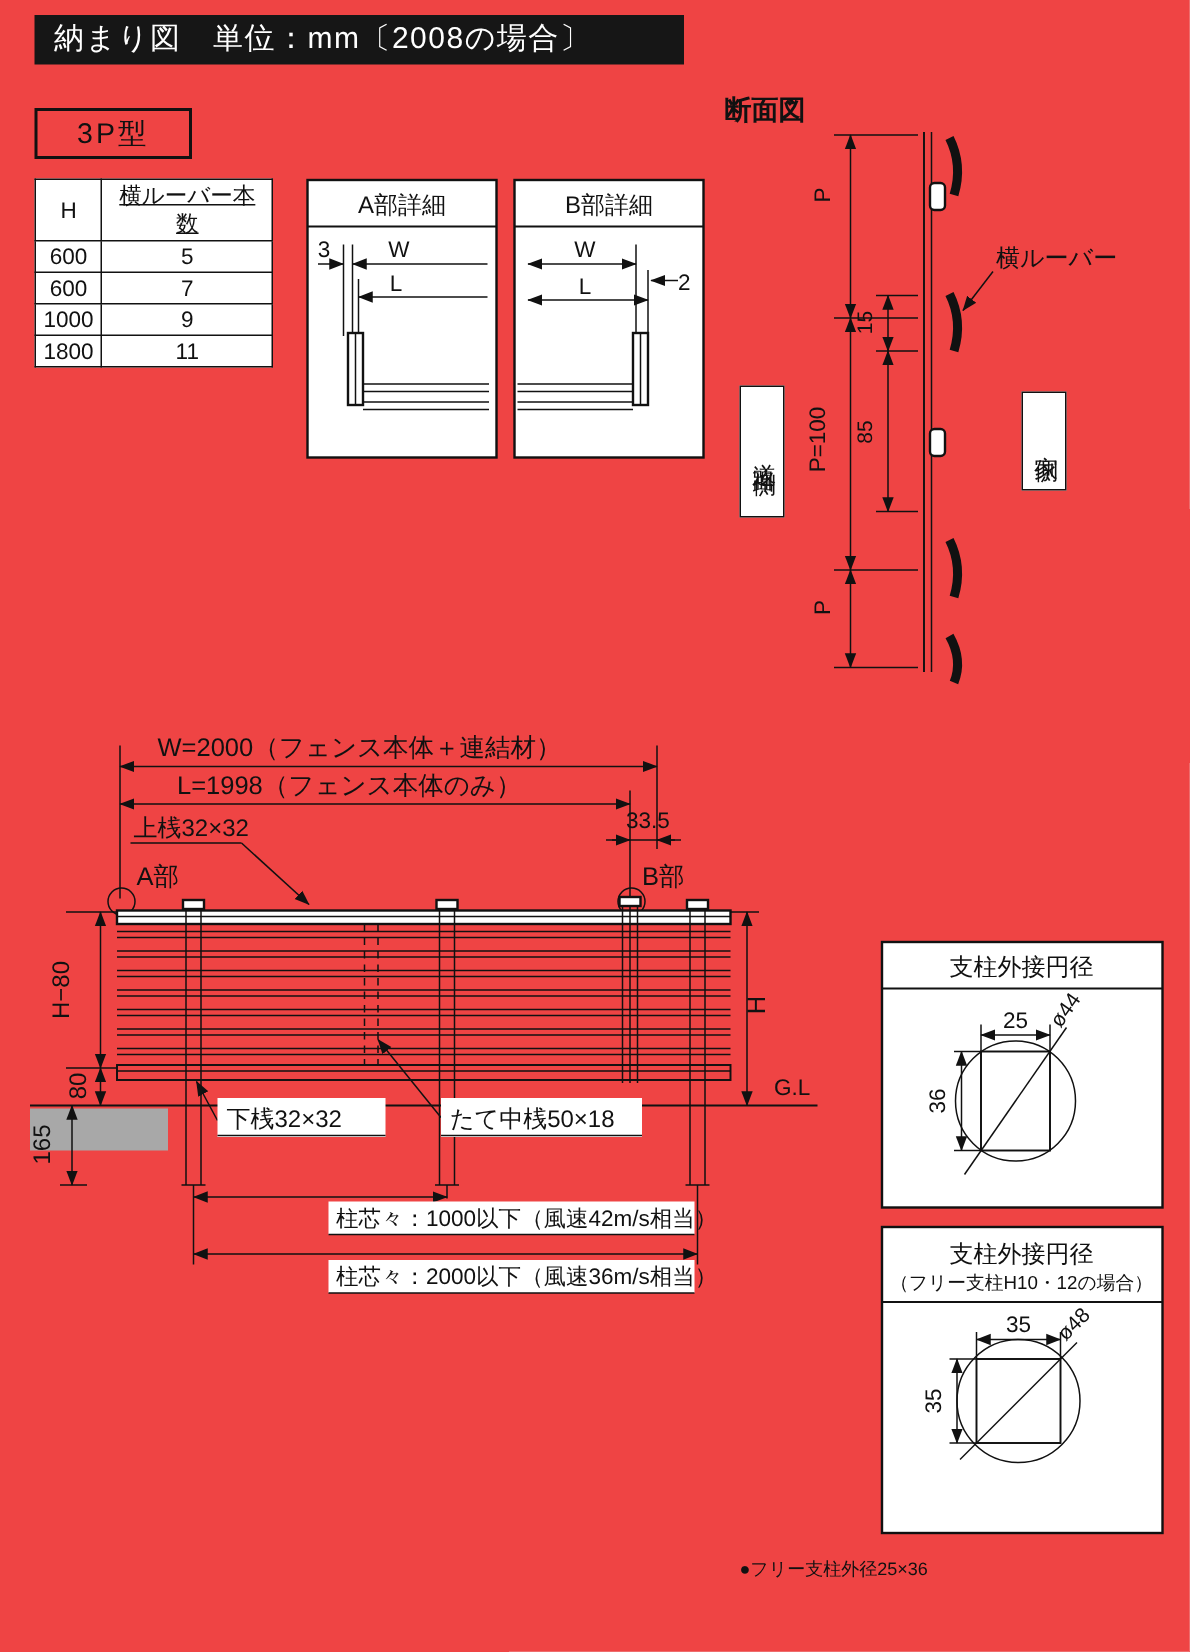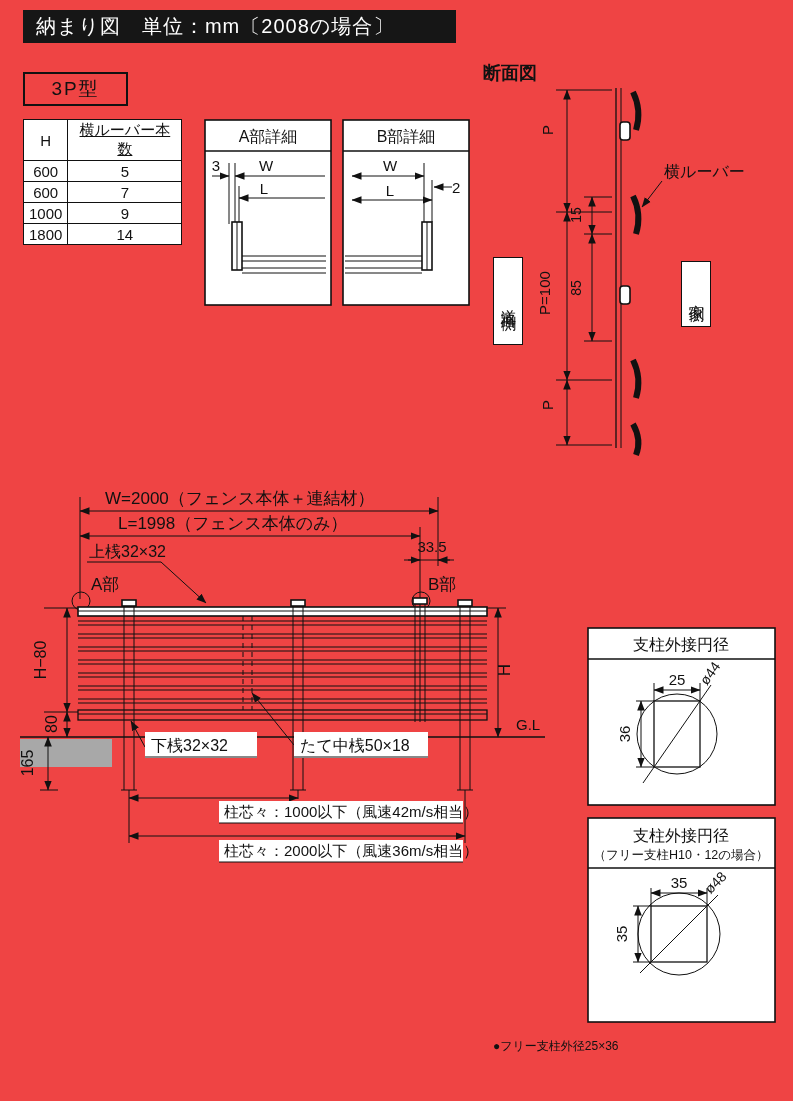--- a/index.html
+++ b/index.html
@@ -56,21 +56,21 @@
     <tr>
       <td>600</td>
       <td>7</td>
     </tr>
     <tr>
       <td>1000</td>
       <td>9</td>
     </tr>
     <tr>
       <td>1800</td>
-      <td>14</td>
+      <td>11</td>
     </tr>
   </tbody>
     </table>
 
   <svg class="draw" width="793" height="1101" viewBox="0 0 793 1101">
     <defs>
       <marker id="ar" viewBox="0 0 10 10" refX="9.5" refY="5" markerWidth="10" markerHeight="10" orient="auto-start-reverse">
         <path d="M0,1.2 L10,5 L0,8.8 Z" fill="#111"></path>
       </marker>
     </defs>

